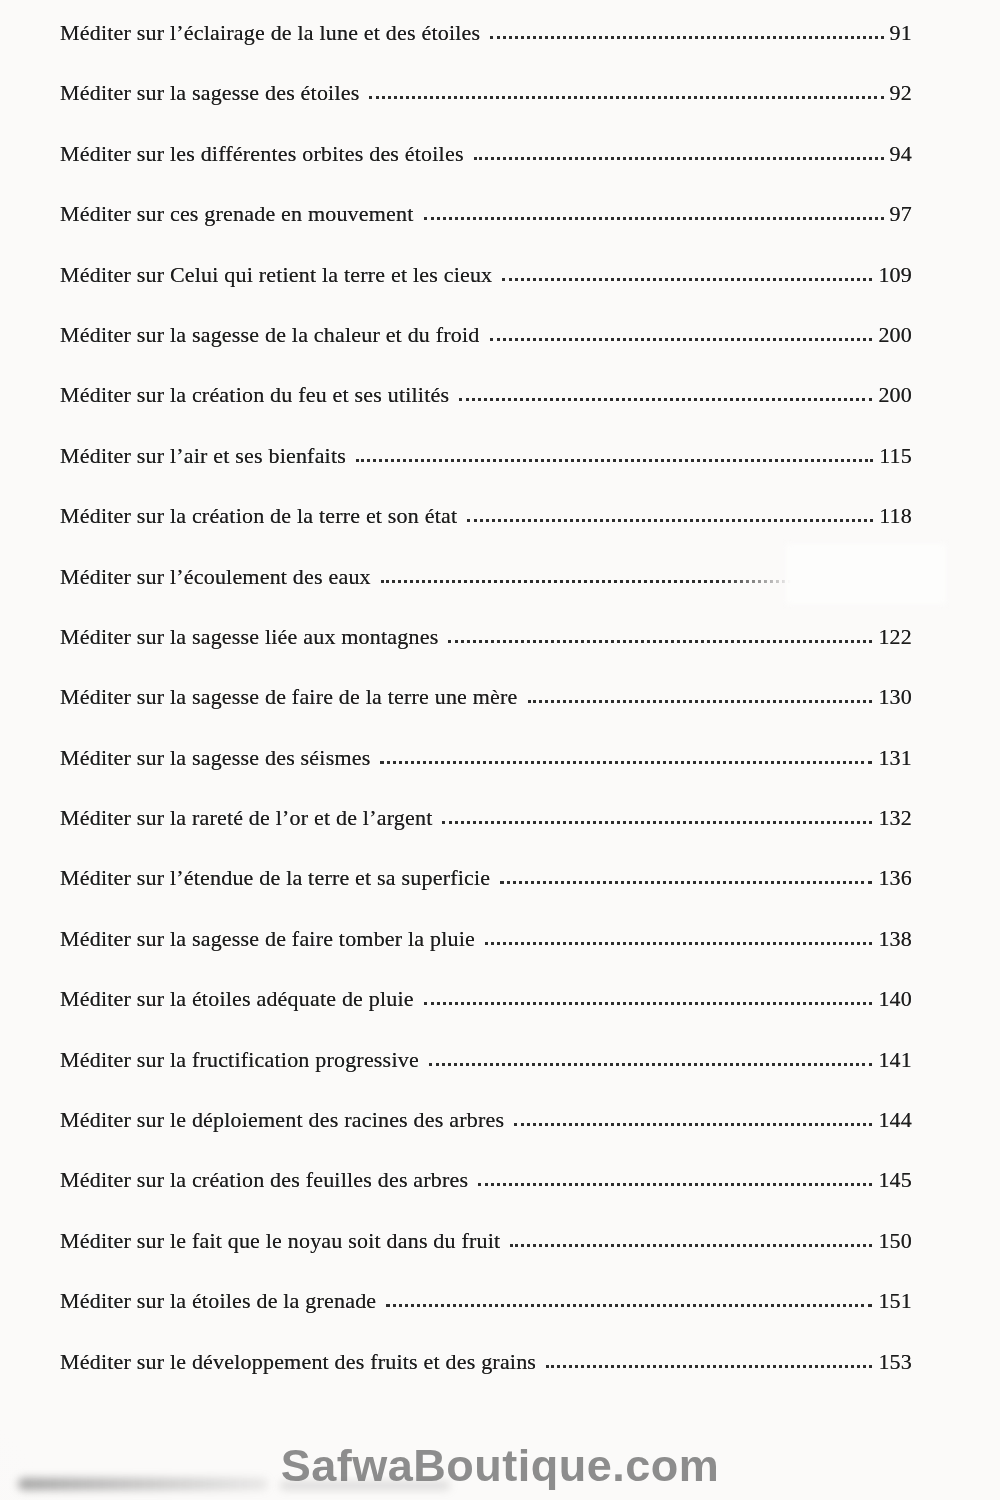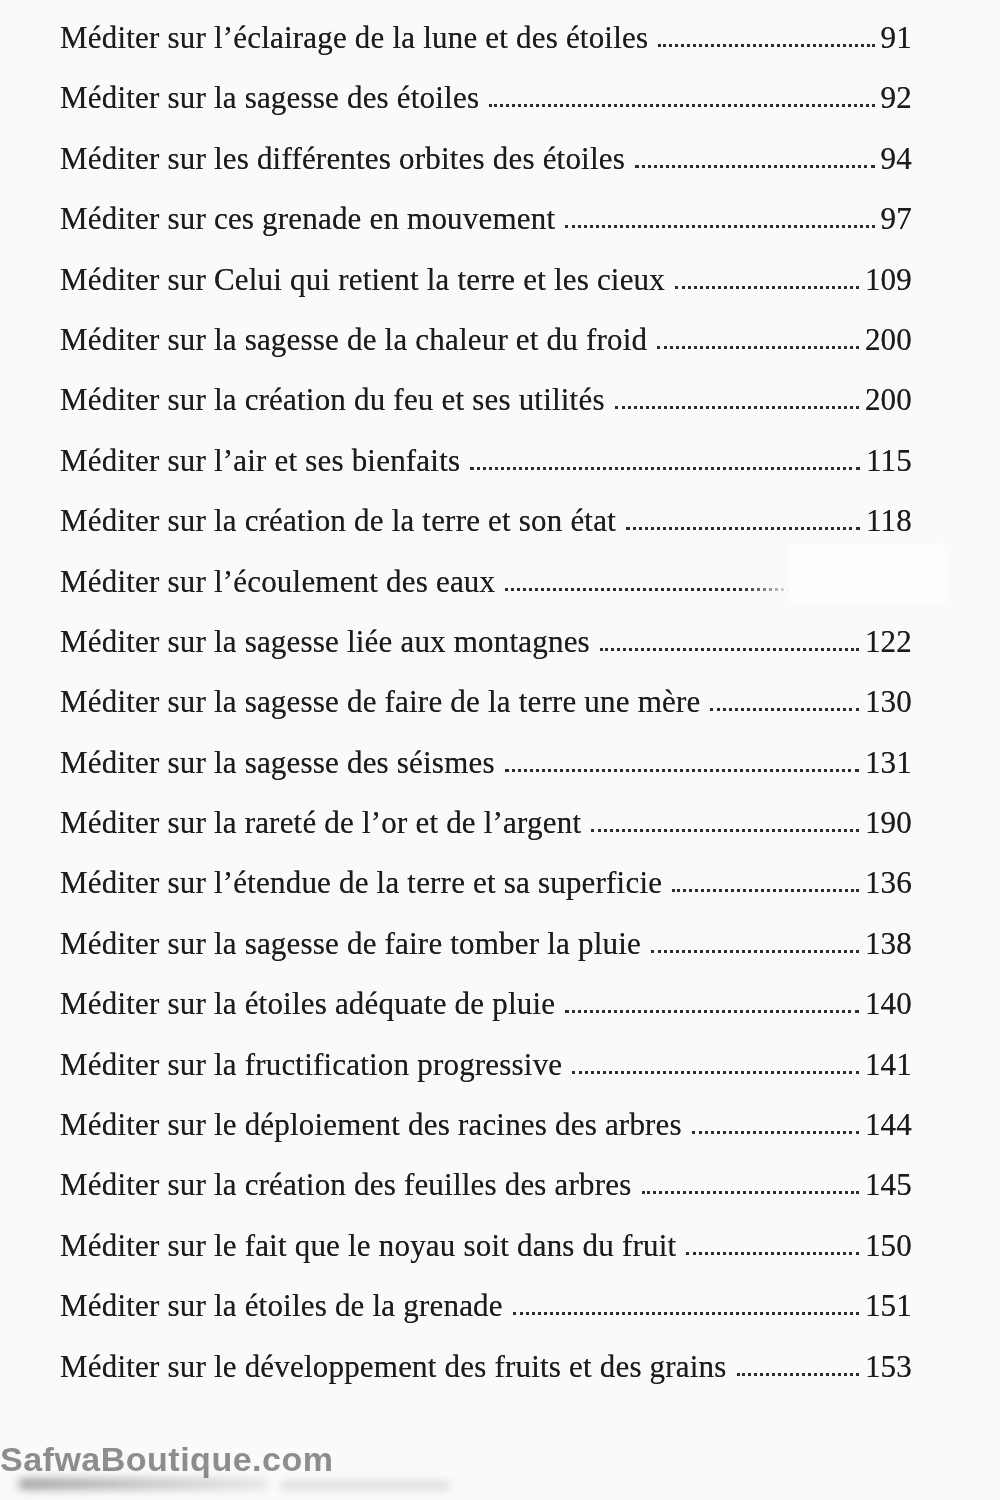--- a/index.html
+++ b/index.html
@@ -23,21 +23,21 @@
     left: 60px;
     right: 88px;
   }
   .toc-row {
     display: flex;
     align-items: baseline;
     height: 60.4px;
     padding-top: 14px;
     box-sizing: border-box;
     white-space: nowrap;
-    font-size: 31px;
+    font-size: 22px;
     letter-spacing: 0.2px;
     text-shadow: 0 0 0.6px rgba(25,25,25,0.75);
   }
   .toc-title {
     flex: 0 0 auto;
   }
   .toc-leader {
     flex: 1 1 auto;
     min-width: 24px;
     border-bottom: 3.4px dotted rgba(28,28,28,0.92);
@@ -61,23 +61,24 @@
     width: 160px;
     height: 60px;
     background: #fdfdfc;
     filter: blur(3px);
   }
   .watermark {
     position: absolute;
     left: 0;
     right: 0;
     top: 1440px;
+    text-align: center;
     font-family: "Liberation Sans", "DejaVu Sans", sans-serif;
     font-weight: bold;
-    font-size: 34px;
+    font-size: 45px;
     letter-spacing: 0.5px;
     color: #8d8d8d;
   }
   .smudge-a {
     position: absolute;
     left: 18px;
     top: 1478px;
     width: 250px;
     height: 12px;
     border-radius: 6px;
@@ -162,21 +163,21 @@
     <span class="toc-page">130</span>
   </div>
       <div class="toc-row">
     <span class="toc-title">Méditer sur la sagesse des séismes</span>
     <span class="toc-leader"></span>
     <span class="toc-page">131</span>
   </div>
       <div class="toc-row">
     <span class="toc-title">Méditer sur la rareté de l’or et de l’argent</span>
     <span class="toc-leader"></span>
-    <span class="toc-page">190</span>
+    <span class="toc-page">132</span>
   </div>
       <div class="toc-row">
     <span class="toc-title">Méditer sur l’étendue de la terre et sa superficie</span>
     <span class="toc-leader"></span>
     <span class="toc-page">136</span>
   </div>
       <div class="toc-row">
     <span class="toc-title">Méditer sur la sagesse de faire tomber la pluie</span>
     <span class="toc-leader"></span>
     <span class="toc-page">138</span>

